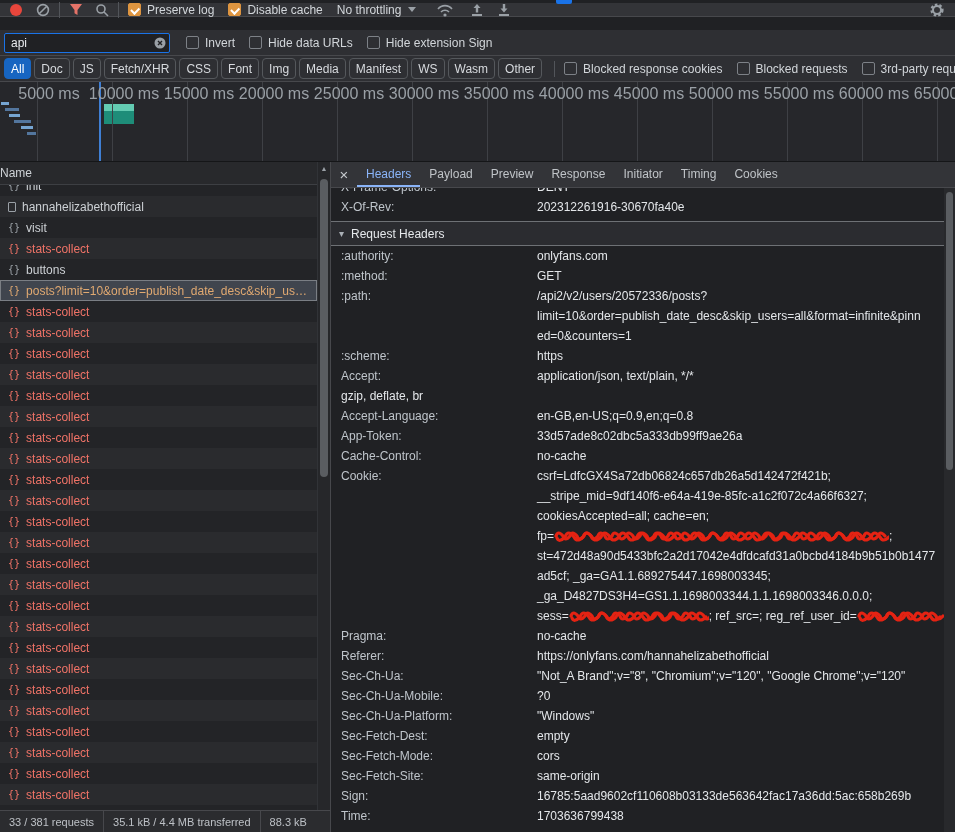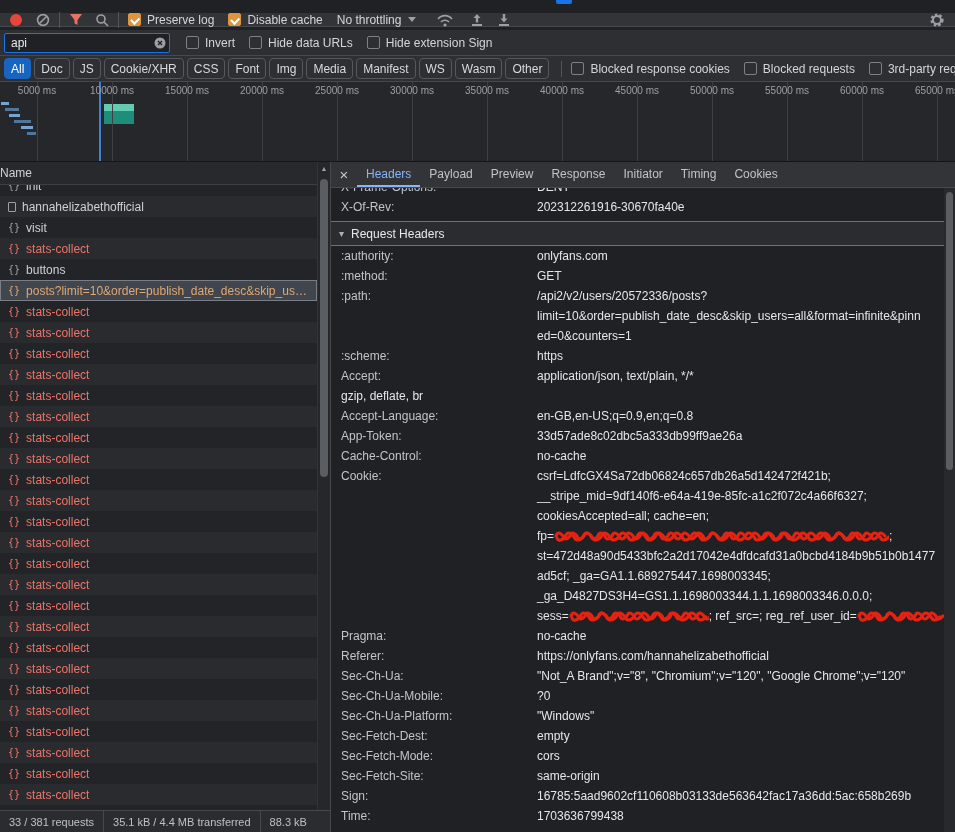--- a/index.html
+++ b/index.html
@@ -3,21 +3,21 @@
 <meta charset="utf-8">
 <style>
   * { margin:0; padding:0; box-sizing:border-box; }
   html,body { background:#202124; }
   .devtools {
     position:relative; width:955px; height:832px; overflow:hidden;
     background:#202124; color:#cdd1d5;
     font-family:"Liberation Sans","DejaVu Sans",sans-serif; font-size:12px;
   }
   .bar { position:absolute; left:0; right:0; display:flex; align-items:center; background:#333438; border-bottom:1px solid #47484c; }
-  .row1 { top:13px; height:14px; }
+  .row1 { top:3px; height:14px; }
   .row2 { top:30px; height:26px; background:#2e2f33; }
   .row3 { top:56px; height:26px; background:#2e2f33; }
   .icon-btn { display:flex; align-items:center; justify-content:center; flex:none; }
   .vdiv { width:1px; height:16px; background:#52555a; margin:0 9px; flex:none; }
   .spacer { flex:1; }
   .record-dot { width:12px; height:12px; border-radius:50%; background:var(--record-red); }
   .cb-group { display:flex; align-items:center; gap:6px; margin-right:14px; flex:none; cursor:default; }
   .cb { width:13px; height:13px; border:1px solid #7d8187; border-radius:2px; position:relative; flex:none; background:transparent; }
   .cb.checked { background:var(--checkbox-checked); border-color:var(--checkbox-checked); }
   .cb.checked::after { content:""; position:absolute; left:2px; top:2.5px; width:6px; height:3.5px;
@@ -32,21 +32,21 @@
     color:#e8eaed; font:12px "Liberation Sans",sans-serif; padding:0 20px 0 6px; outline:none; }
   .clear-x { position:absolute; right:4px; top:4px; line-height:0; }
 
   .chips { display:flex; align-items:center; margin-left:4px; }
   .chip { padding:2.5px 6px; border:1px solid #55585c; border-radius:4px; margin-right:3px; color:#d7dade; white-space:nowrap; }
   .chip.selected { background:var(--chip-selected-bg); border-color:var(--chip-selected-bg); color:#fff; }
   .chips-cbs { display:flex; align-items:center; }
 
   .timeline { position:absolute; top:82px; left:0; right:0; height:80px; background:#26272b; border-bottom:1px solid #151618; overflow:hidden; }
   .tl-line { position:absolute; top:0; bottom:0; width:1px; background:#3e4045; }
-  .tl-label { position:absolute; top:3px; transform:translateX(-50%); font-size:10px; color:#9aa0a6; white-space:nowrap; }
+  .tl-label { position:absolute; top:3px; transform:translateX(-50%); font-size:16px; color:#9aa0a6; white-space:nowrap;margin-left:12px; }
   .tl-bar { position:absolute; height:3px; background:#53769e; }
   .tl-bar.light { background:#76a5d2; }
   .tl-vline { position:absolute; left:99px; top:0; bottom:0; width:2px; background:#3f7fd4; }
   .tl-teal { position:absolute; left:104px; top:22px; width:30px; height:20px;
     background:linear-gradient(#63cbb2 0 35%, #1e8d79 35% 100%); }
 
   .main { position:absolute; top:162px; left:0; right:0; bottom:0; display:flex; }
   .left-panel { width:330px; flex:none; position:relative; background:#232427; }
   .name-header { height:23px; line-height:22px; background:#28292c; border-bottom:1px solid #3d3f43; color:#cfd3d7; }
   .req-list { position:absolute; top:23px; left:0; width:317px; bottom:22px; overflow:hidden; }
@@ -186,21 +186,21 @@
       <span class="cb"></span>
       <span class="cb-label">Hide extension Sign</span>
     </label>
   </div>
 
   <div class="bar row3">
     <div class="chips">
         <div class="chip selected">All</div>
         <div class="chip">Doc</div>
         <div class="chip">JS</div>
-        <div class="chip">Cookie/XHR</div>
+        <div class="chip">Fetch/XHR</div>
         <div class="chip">CSS</div>
         <div class="chip">Font</div>
         <div class="chip">Img</div>
         <div class="chip">Media</div>
         <div class="chip">Manifest</div>
         <div class="chip">WS</div>
         <div class="chip">Wasm</div>
         <div class="chip">Other</div>
       </div>
     <div class="vdiv"></div>

